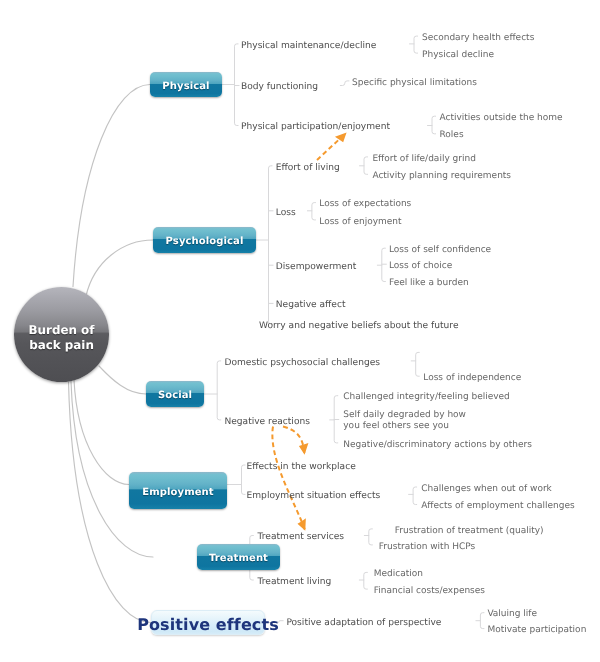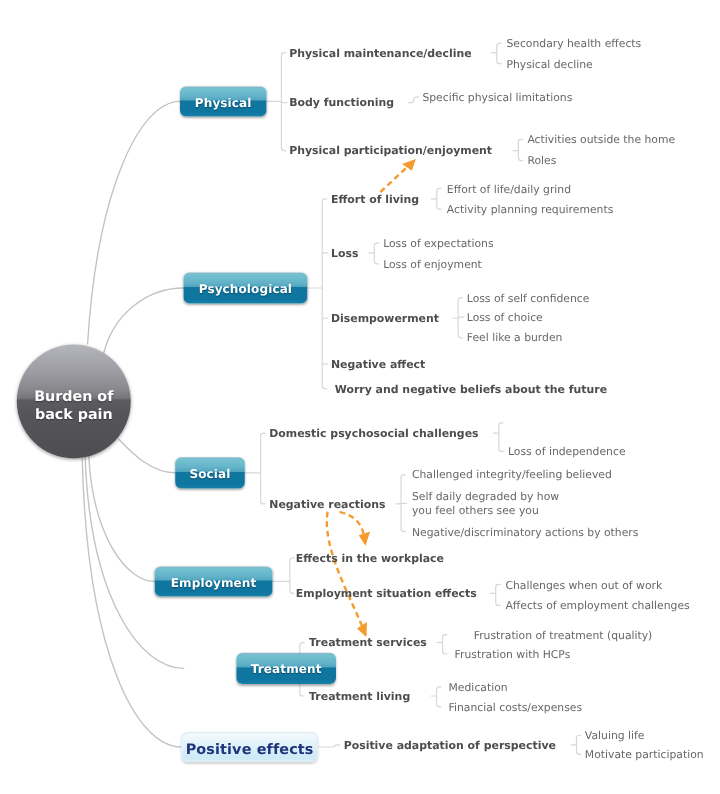--- a/index.html
+++ b/index.html
@@ -10,25 +10,25 @@
   #wires{position:absolute;left:0;top:0;width:600px;height:662px;}
   .node{position:absolute;box-sizing:border-box;border-radius:5px;
         display:flex;align-items:center;justify-content:center;
         font-weight:bold;white-space:nowrap;letter-spacing:.1px;}
   .node.blue{color:#ffffff;font-size:10px;padding-top:3.4px;
     background:linear-gradient(to bottom,
       #8fb7c9 0%, #74c0d0 7%, #6dbccd 18%, #63b2c8 33%, #4fa6c0 46%,
       #1177a0 48%, #0e75a0 86%, #1681a9 100%);
     box-shadow:0 1px 2px rgba(0,0,0,.33);
     text-shadow:0 1px 1px rgba(0,0,0,.38);}
-  .node.light{color:#1e357c;font-size:12px;padding-top:3.8px;
+  .node.light{color:#1e357c;font-size:16px;padding-top:3.8px;
     background:linear-gradient(to bottom,#f4fbfd 0%,#e8f5fb 28%,#d8eefa 62%,#cfe9f7 88%,#d6ecf8 100%);
     box-shadow:0 1px 2px rgba(0,0,0,.18);
     border:1px solid #dcedf6;border-radius:6px;}
-  .topic{position:absolute;font-weight:bold;font-size:9.1px;color:#4d4d4d;white-space:nowrap;
+  .topic{position:absolute;font-weight:normal;font-size:9.1px;color:#4d4d4d;white-space:nowrap;
          line-height:11px;transform:translateY(-50%);}
   .sub{position:absolute;font-size:9px;color:#676767;white-space:pre;
        line-height:11px;transform:translateY(-50%);}
 </style>
 </head>
 <body>
 
 <div id="map">
   <svg id="wires" xmlns="http://www.w3.org/2000/svg">
       <g>
@@ -126,32 +126,32 @@
     <div class="sub" style="left: 372.4px; top: 158.5px;">Effort of life/daily grind</div>
     <div class="sub" style="left: 372.4px; top: 175.9px;">Activity planning requirements</div>
     <div class="topic" style="left: 275.8px; top: 212.6px;">Loss</div>
     <div class="sub" style="left: 319.3px; top: 204.2px;">Loss of expectations</div>
     <div class="sub" style="left: 319.3px; top: 221.5px;">Loss of enjoyment</div>
     <div class="topic" style="left: 275.8px; top: 267px;">Disempowerment</div>
     <div class="sub" style="left: 389px; top: 249.8px;">Loss of self confidence</div>
     <div class="sub" style="left: 389px; top: 265.8px;">Loss of choice</div>
     <div class="sub" style="left: 389px; top: 283.1px;">Feel like a burden</div>
     <div class="topic" style="left: 275.8px; top: 305.2px;">Negative affect</div>
-    <div class="topic" style="left: 279px; top: 325.7px;">Worry and negative beliefs about the future</div>
+    <div class="topic" style="left: 259px; top: 325.7px;">Worry and negative beliefs about the future</div>
     <div class="node blue" style="left: 146px; top: 381px; width: 58px; height: 26px;">
       <span>Social</span>
     </div>
     <div class="topic" style="left: 224.4px; top: 362.7px;">Domestic psychosocial challenges</div>
     <div class="sub" style="left: 423.3px; top: 377.8px;">Loss of independence</div>
     <div class="topic" style="left: 224.4px; top: 421.7px;">Negative reactions</div>
     <div class="sub" style="left: 343.3px; top: 397.3px;">Challenged integrity/feeling believed</div>
     <div class="sub" style="left: 343.3px; top: 421.1px;">Self daily degraded by how
 you feel others see you</div>
     <div class="sub" style="left: 343.3px; top: 444.5px;">Negative/discriminatory actions by others</div>
-    <div class="node blue" style="left: 129px; top: 472px; width: 98px; height: 25px;">
+    <div class="node blue" style="left: 129px; top: 472px; width: 98px; height: 37px;">
       <span>Employment</span>
     </div>
     <div class="topic" style="left: 246.5px; top: 466.8px;">Effects in the workplace</div>
     <div class="topic" style="left: 246.5px; top: 496.2px;">Employment situation effects</div>
     <div class="sub" style="left: 421.2px; top: 488.6px;">Challenges when out of work</div>
     <div class="sub" style="left: 421.2px; top: 506.1px;">Affects of employment challenges</div>
     <div class="node blue" style="left: 153px; top: 544px; width: 83px; height: 26px; margin-left: 44px;">
       <span>Treatment</span>
     </div>
     <div class="topic" style="left: 257.6px; top: 537.3px;">Treatment services</div>

